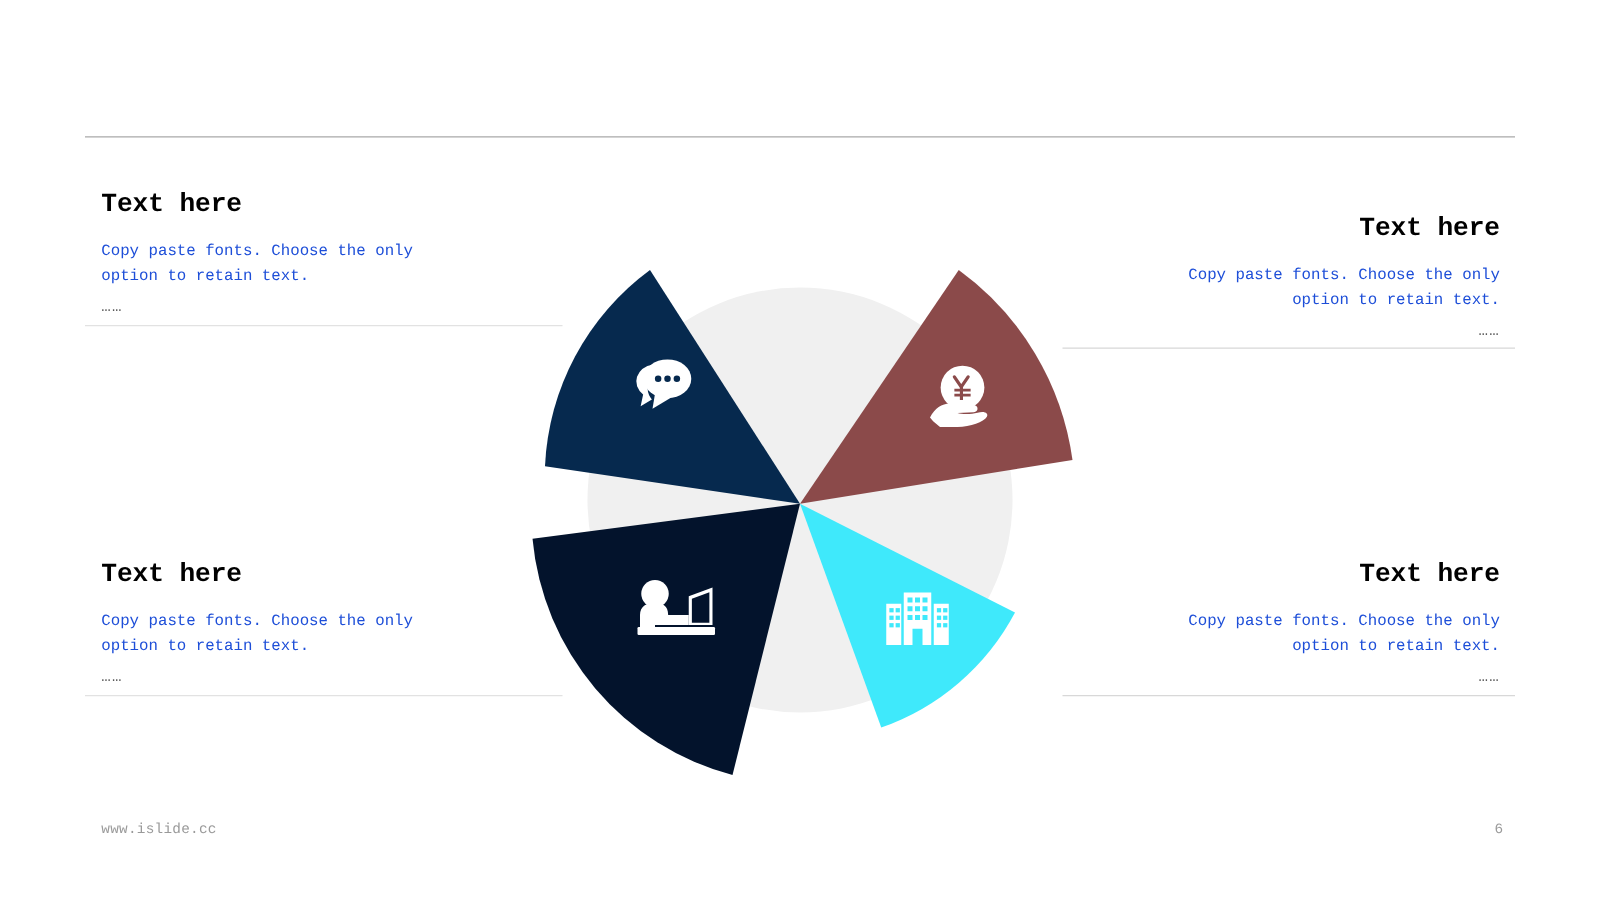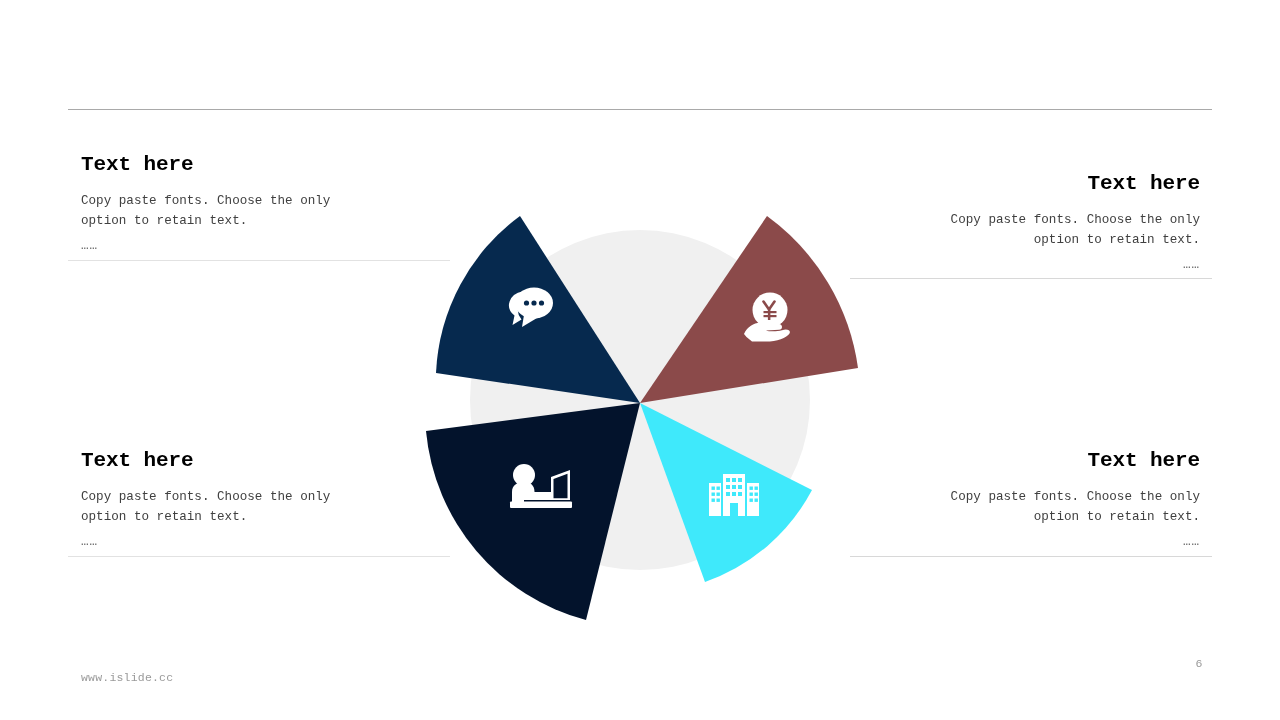--- a/index.html
+++ b/index.html
@@ -44,21 +44,21 @@
   .block .heading {
     font-size: 21px;
     font-weight: bold;
     color: #000000;
     line-height: 1.18;
     margin: 0 0 13px 0;
     letter-spacing: -0.1px;
   }
   .block .body {
     font-size: 12.6px;
-    color: #404040;
+    color: #1d4ed8;
     line-height: 1.62;
     margin: 0;
   }
   .block .dots {
     font-size: 12.6px;
     color: #5a5a5a;
     letter-spacing: 1px;
     margin: 6px 0 0 0;
     line-height: 1.3;
   }
@@ -80,21 +80,21 @@
     height: 720px;
     pointer-events: none;
   }
   .chart svg { display: block; }
   .wedge { cursor: pointer; pointer-events: auto; }
 
   
   .footer-url {
     position: absolute;
     left: 81px;
-    top: 671px;
+    top: 657px;
     font-size: 11.5px;
     color: #9a9a9a;
     letter-spacing: 0.2px;
   }
   .page-number {
     position: absolute;
     left: 1186px;
     top: 657px;
     width: 26px;
     text-align: center;

